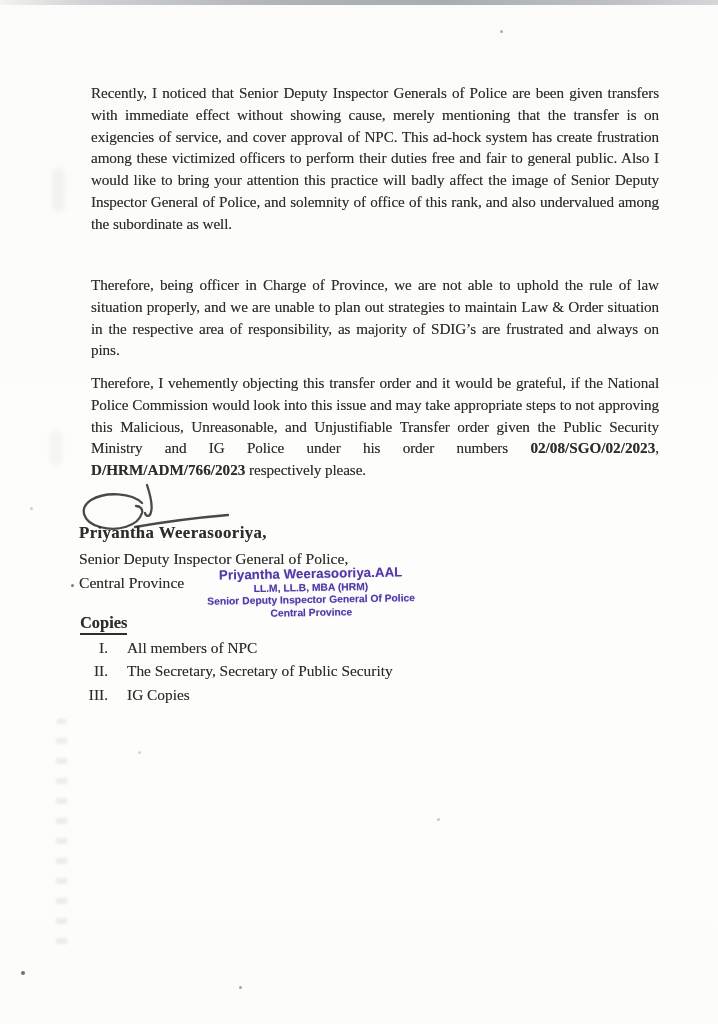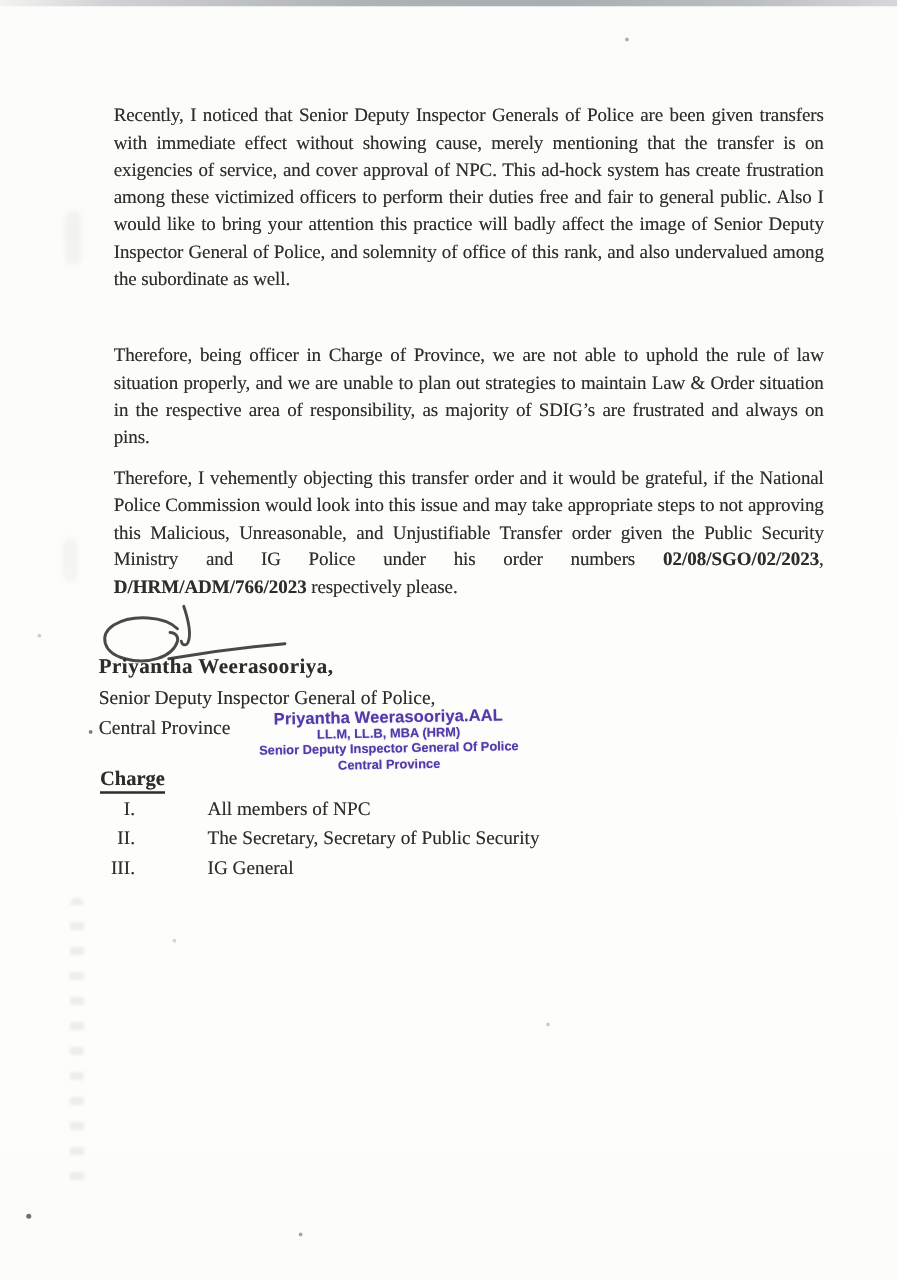--- a/index.html
+++ b/index.html
@@ -47,21 +47,21 @@
   .stamp-line4 { font-size:10.3px; font-weight:600; }
 
   .copies-heading {
     position:absolute; left:80px; top:613px; margin:0;
     font-size:16.4px; font-weight:700; text-shadow:0 0 .5px rgba(47,45,43,.5);
   }
   .copies-heading .uline { border-bottom:2px solid #2f2d2b; padding-bottom:1px; }
   .copies-list { position:absolute; left:80px; top:639px; width:420px; }
   .copy-row { display:flex; height:23.4px; font-size:15.4px; text-shadow:0 0 .5px rgba(47,45,43,.5); }
   .copy-numeral { width:28px; text-align:right; margin-right:19px; flex:0 0 auto; }
-  .copy-text { flex:1;margin-left:39px; }
+  .copy-text { flex:1; }
 
   
   .ghost-col {
     position:absolute; left:56px; top:718px; width:11px; height:235px;
     background:repeating-linear-gradient(180deg, rgba(185,183,179,.22) 0 6px, rgba(255,255,255,0) 6px 20px);
     border-radius:6px; filter:blur(1.2px);
   }
   .ghost-smudge-a { position:absolute; left:52px; top:168px; width:13px; height:44px; background:rgba(200,198,194,.18); border-radius:7px; filter:blur(2px); }
   .ghost-smudge-b { position:absolute; left:50px; top:430px; width:12px; height:36px; background:rgba(200,198,194,.15); border-radius:6px; filter:blur(2px); }
   .speck { position:absolute; border-radius:50%; }
@@ -98,34 +98,34 @@
   <p class="sig-line sig-province">Central Province</p>
   <div class="stray-dot"></div>
 
   <div class="stamp">
     <div class="stamp-line1">Priyantha Weerasooriya.AAL</div>
     <div class="stamp-line2">LL.M, LL.B, MBA (HRM)</div>
     <div class="stamp-line3">Senior Deputy Inspector General Of Police</div>
     <div class="stamp-line4">Central Province</div>
   </div>
 
-  <p class="copies-heading"><span class="uline">Charge</span></p>
+  <p class="copies-heading"><span class="uline">Copies</span></p>
 
   <div class="copies-list">
     <div class="copy-row">
       <span class="copy-numeral">I.</span>
       <span class="copy-text">All members of NPC</span>
     </div>
     <div class="copy-row">
       <span class="copy-numeral">II.</span>
       <span class="copy-text">The Secretary, Secretary of Public Security</span>
     </div>
     <div class="copy-row">
       <span class="copy-numeral">III.</span>
-      <span class="copy-text">IG General</span>
+      <span class="copy-text">IG Copies</span>
     </div>
   </div>
 
   <div class="ghost-col"></div>
   <div class="ghost-smudge-a"></div>
   <div class="ghost-smudge-b"></div>
   <div class="speck speck-1"></div>
   <div class="speck speck-2"></div>
   <div class="speck speck-3"></div>
   <div class="speck speck-4"></div>

